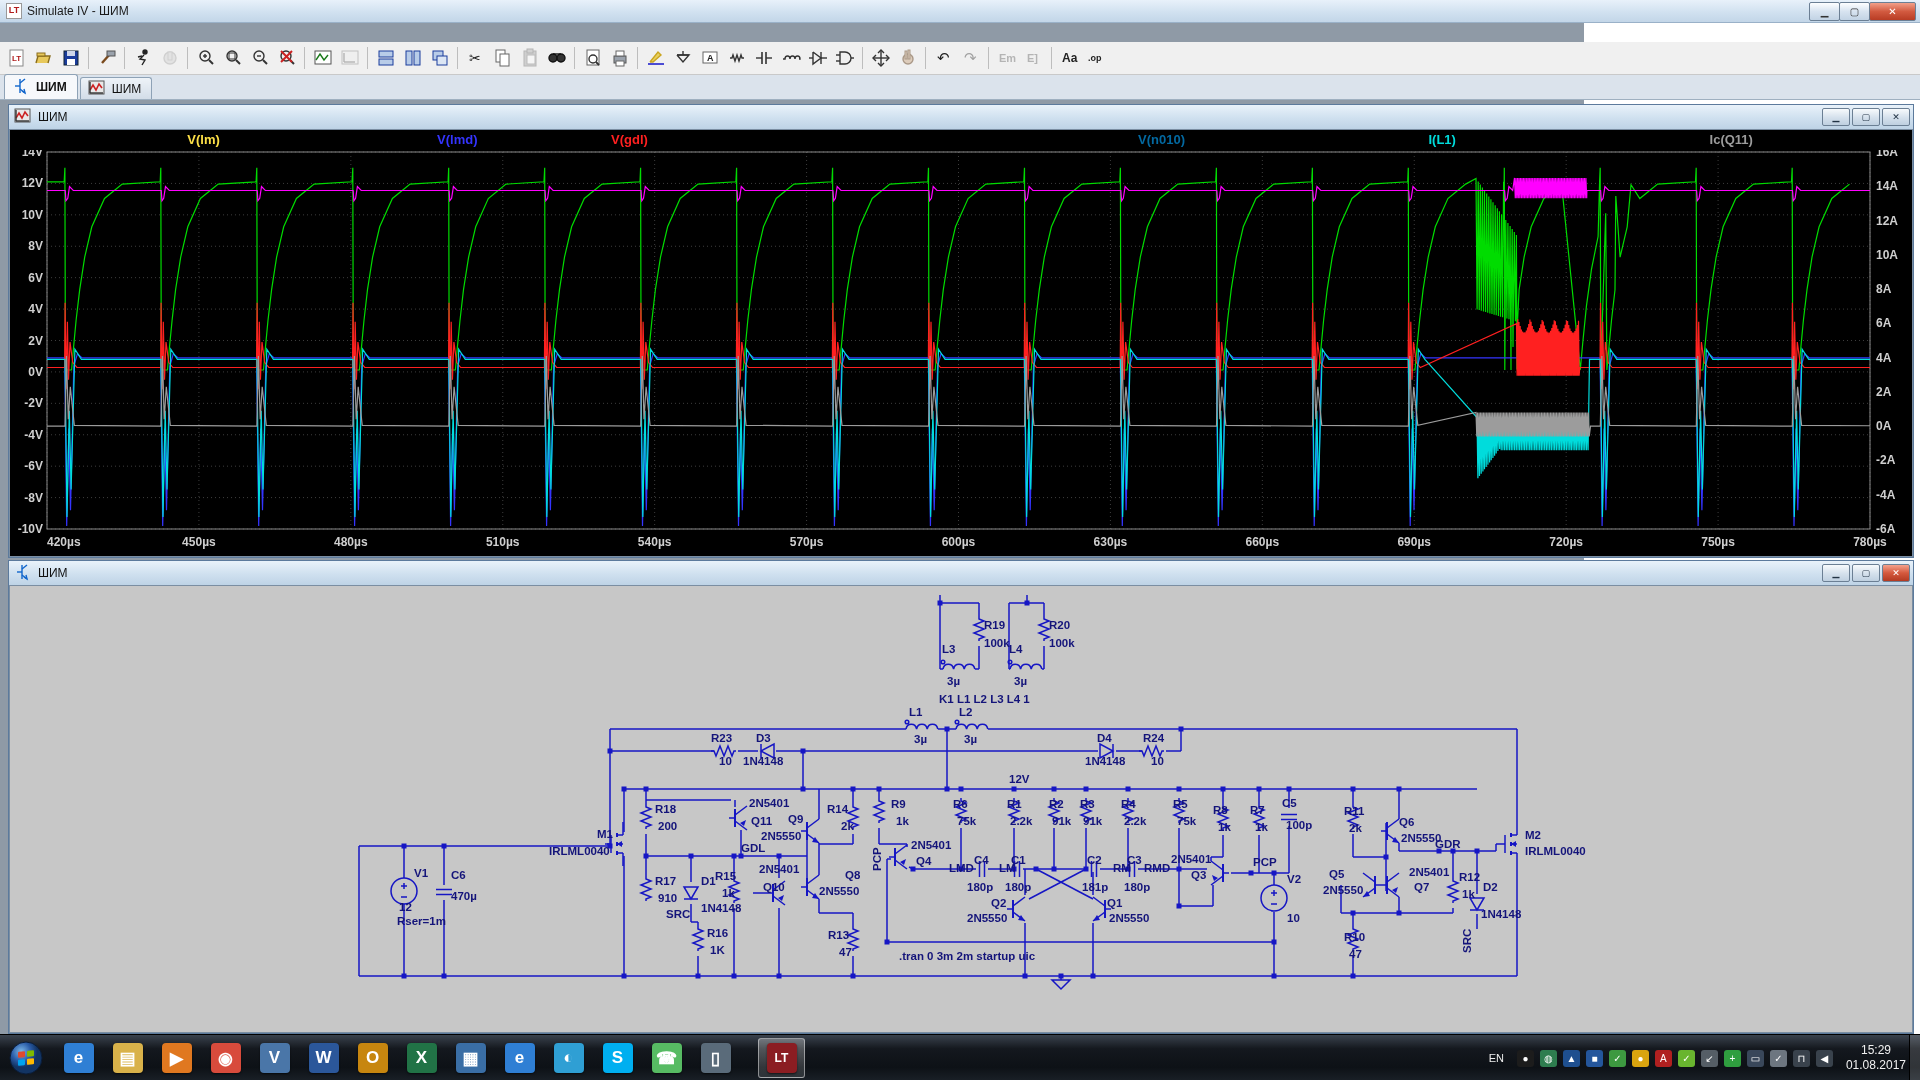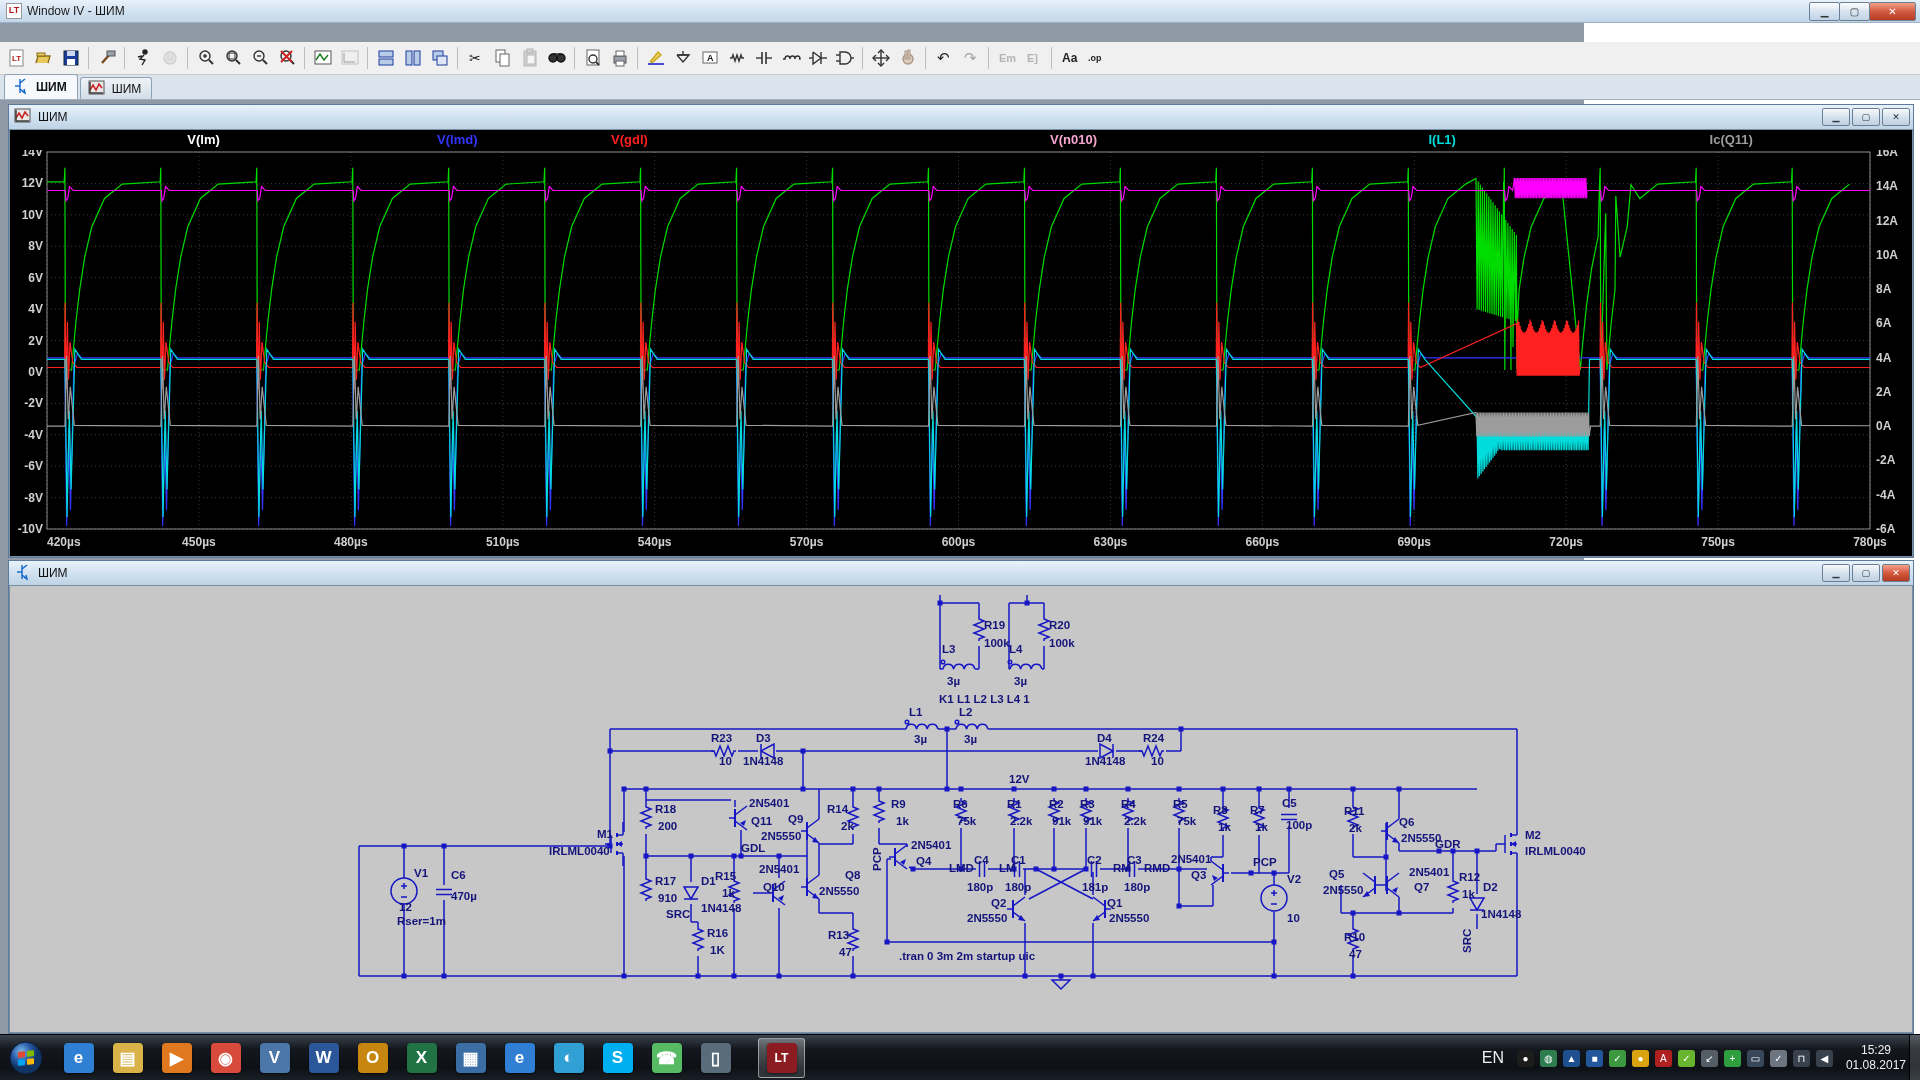--- a/index.html
+++ b/index.html
@@ -58,35 +58,35 @@
   .taskbar{position:absolute;left:0;top:1034px;width:1920px;height:46px;
     background:linear-gradient(#3a424d,#14181e 30%,#0d1116 70%,#1a2027);display:flex;align-items:center;
     border-top:1px solid #000;}
   .orb{width:44px;height:40px;margin:0 6px 0 4px;display:flex;align-items:center;justify-content:center;}
   .appbtn{width:47px;height:40px;margin:0 1px;border-radius:3px;display:flex;align-items:center;justify-content:center;}
   .appbtn.activeapp{background:linear-gradient(rgba(255,255,255,.32),rgba(255,255,255,.10));
     border:1px solid rgba(255,255,255,.45);box-sizing:border-box;}
   .appico{width:30px;height:30px;border-radius:4px;display:flex;align-items:center;justify-content:center;
     color:#fff;font-weight:bold;font-size:17px;box-shadow:0 1px 2px rgba(0,0,0,.6);}
   .tray{position:absolute;right:14px;top:0;height:46px;display:flex;align-items:center;}
-  .lang{color:#eee;font-size:16px;margin-right:10px;}
+  .lang{color:#eee;font-size:11px;margin-right:10px;}
   .trayico{width:17px;height:17px;border-radius:3px;margin:0 3px;display:flex;align-items:center;justify-content:center;
     font-size:10px;color:#fff;}
   .clock{color:#f0f0f0;font-size:12px;text-align:center;line-height:15px;margin-left:10px;}
   .showdesk{position:absolute;right:0;top:0;width:10px;height:46px;background:rgba(255,255,255,.15);
     border-left:1px solid #000;}
   text{font-family:"Liberation Sans",sans-serif;}
 </style>
 </head>
 <body>
 <div id="root">
 
 <div class="titlebar">
   <div class="app-ico">LT</div>
-  <span>Window IV - ШИМ</span>
+  <span>Simulate IV - ШИМ</span>
   <div class="aero-btns">
     <div class="abtn">▁</div>
     <div class="abtn">▢</div>
     <div class="abtn close">✕</div>
   </div>
 </div>
 
 <div class="toolbar" id="toolbar">
       <button class="tbtn">
         <svg width="20" height="20">
@@ -377,24 +377,24 @@
         </span>
     <span>ШИМ</span>
     <div class="wbtns">
       <div class="wbtn">▁</div>
       <div class="wbtn">▢</div>
       <div class="wbtn">✕</div>
     </div>
   </div>
   <div id="wave-content">
     <div id="trace-labels">
-          <span class="trlabel" style="left: 177.371px; color: #ffffff; text-align: center;">V(lm)</span>
+          <span class="trlabel" style="left: 177.371px; color: #fde047; text-align: center;">V(lm)</span>
           <span class="trlabel" style="left: 427.122px; color: rgb(52, 52, 255);">V(lmd)</span>
           <span class="trlabel" style="left: 601px; color: rgb(255, 32, 32);">V(gdl)</span>
-          <span class="trlabel" style="left: 1040px; color: #f9a8d4;">V(n010)</span>
+          <span class="trlabel" style="left: 1128px; color: #0369a1;">V(n010)</span>
           <span class="trlabel" style="left: 1391.49px; color: rgb(0, 220, 220); padding-left: 27px;">I(L1)</span>
           <span class="trlabel" style="left: 1699.58px; color: rgb(156, 156, 156);">Ic(Q11)</span>
         </div>
     <svg id="plot" width="1902" height="404" style="position:absolute;left:0;top:20px;">
           <rect x="0" y="0" width="1902" height="404" fill="#000"></rect>
           <g>
             <line x1="37" y1="2" x2="37" y2="379" stroke="#3d3d3d" stroke-dasharray="1 3"></line>
             <line x1="188.91666666666669" y1="2" x2="188.91666666666669" y2="379" stroke="#3d3d3d" stroke-dasharray="1 3"></line>
             <line x1="340.83333333333337" y1="2" x2="340.83333333333337" y2="379" stroke="#3d3d3d" stroke-dasharray="1 3"></line>
             <line x1="492.75" y1="2" x2="492.75" y2="379" stroke="#3d3d3d" stroke-dasharray="1 3"></line>

